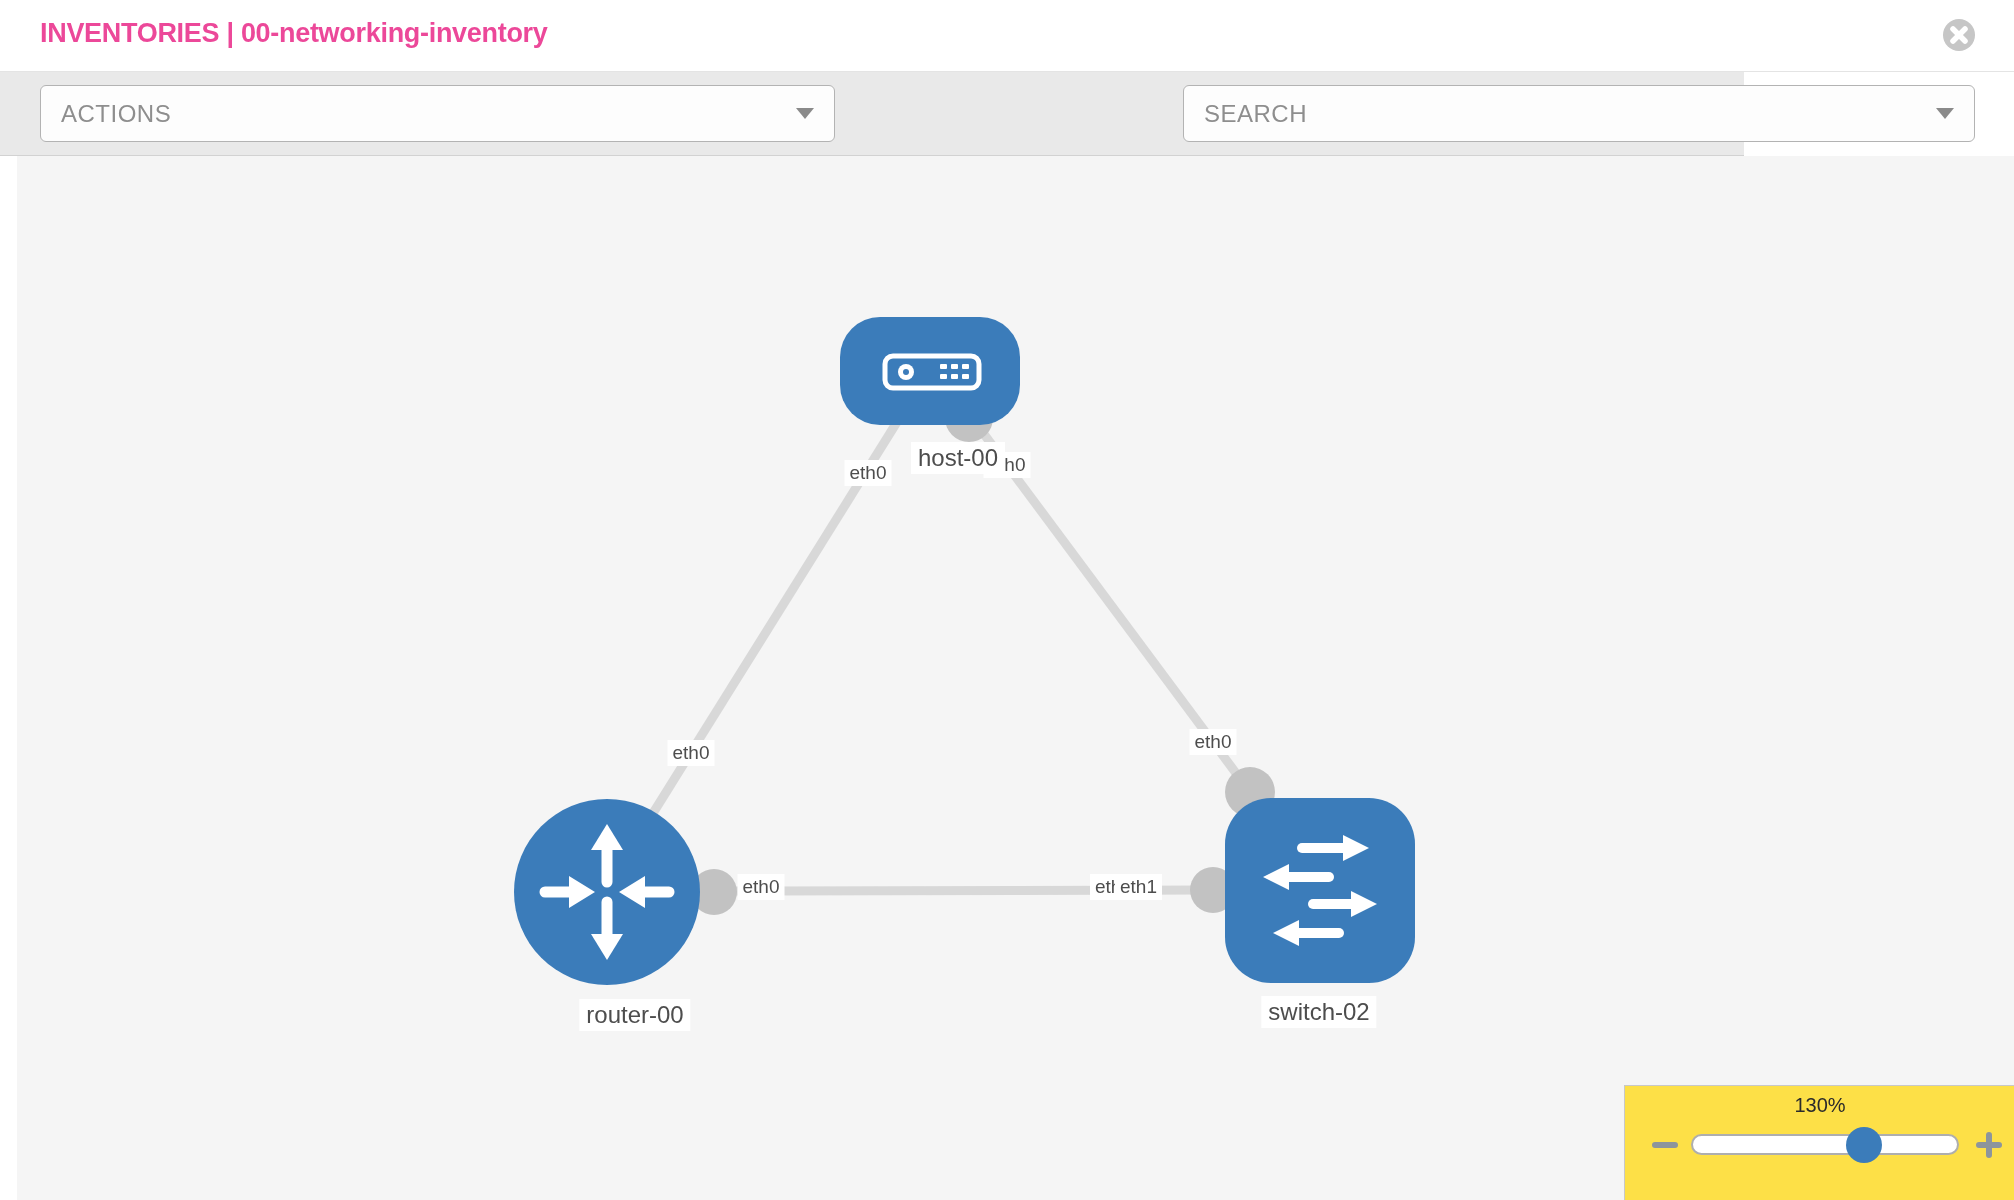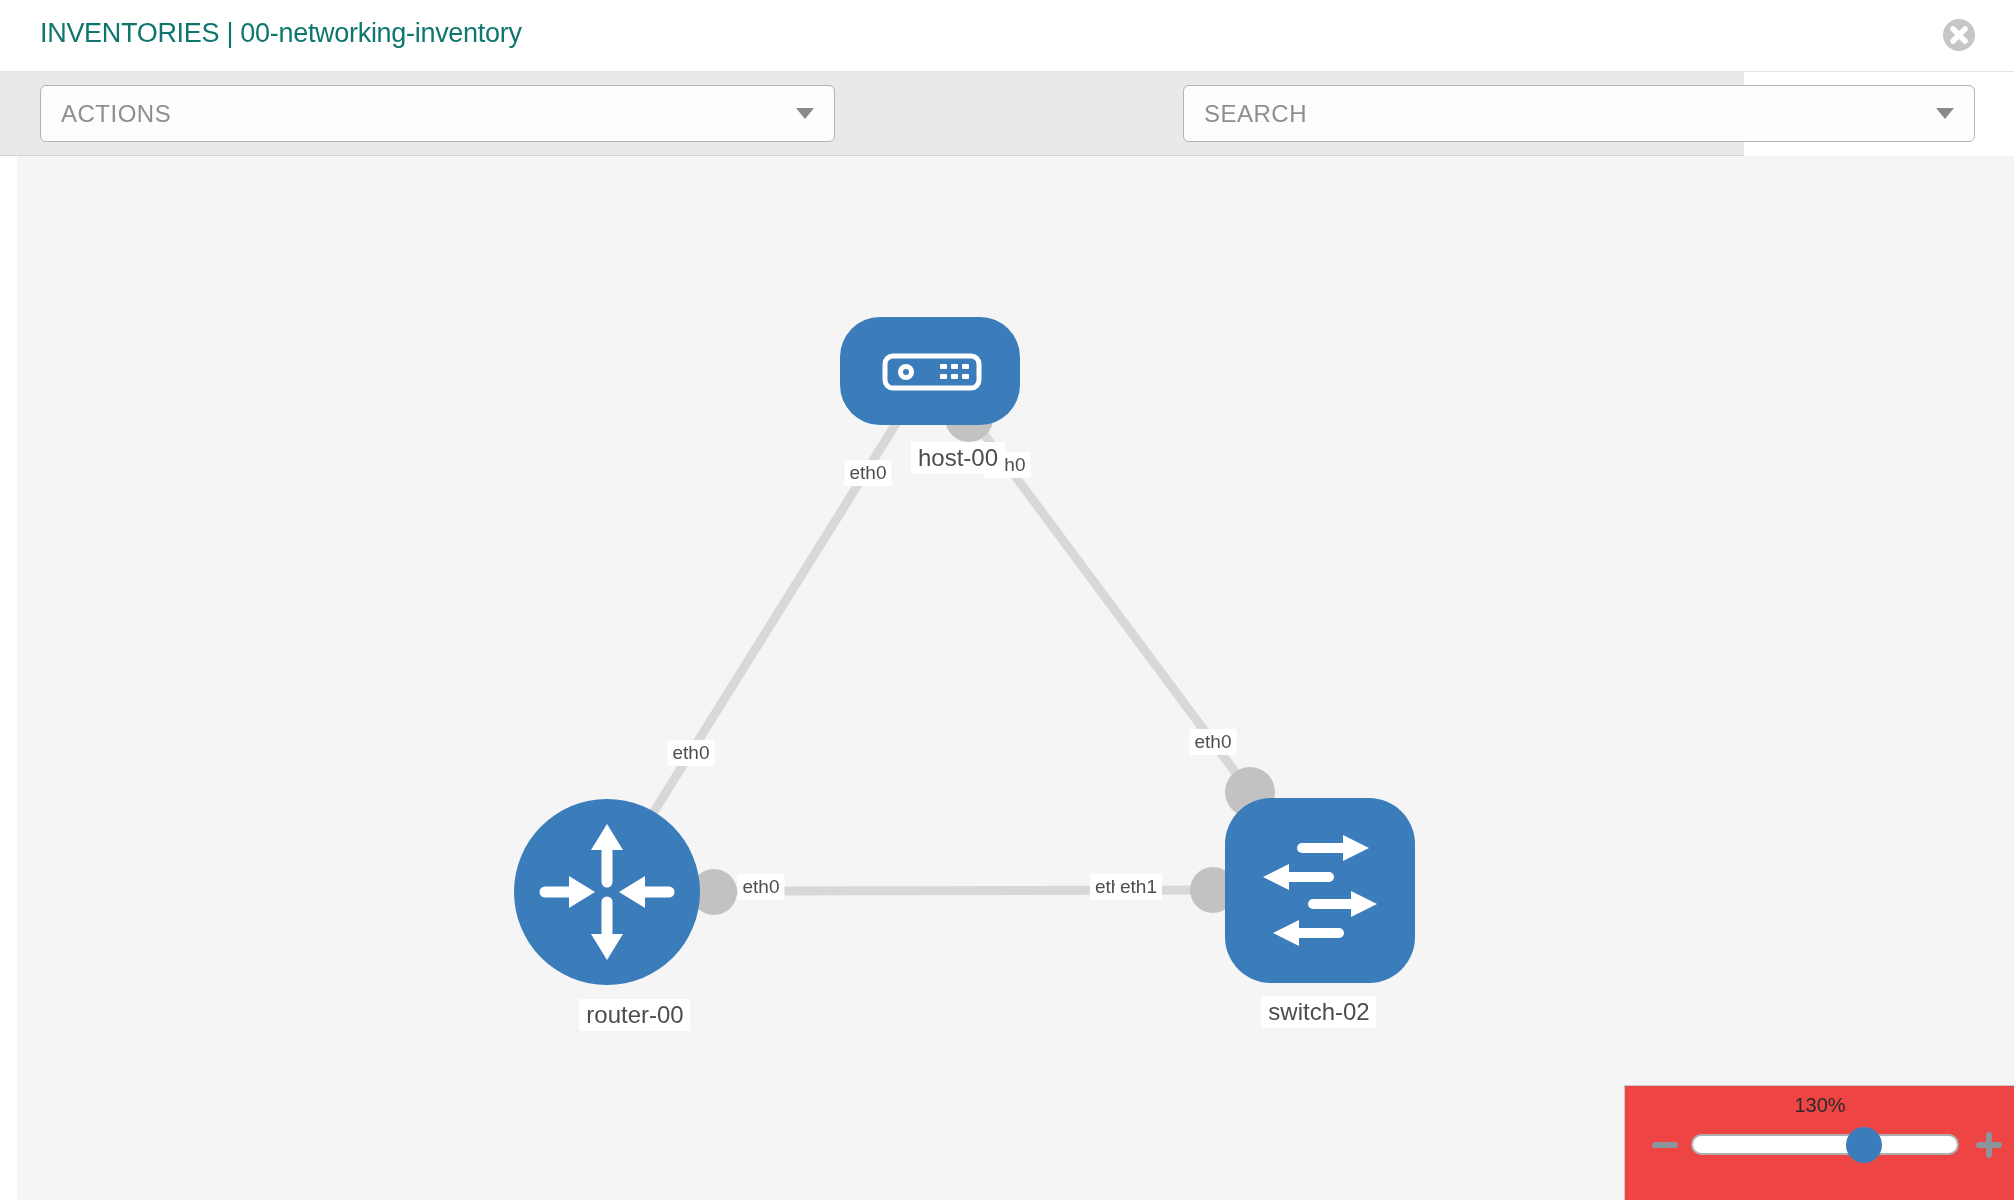--- a/index.html
+++ b/index.html
@@ -1,21 +1,21 @@
 <!DOCTYPE html>
 <html><head>
 <meta charset="utf-8">
 <style>
   * { margin:0; padding:0; box-sizing:border-box; }
   body { font-family:"Liberation Sans", sans-serif; background:#ffffff; }
   #app { position:relative; width:2014px; height:1200px; overflow:hidden; background:#ffffff; }
 
   
   .header { position:absolute; left:0; top:0; width:2014px; height:72px; background:#ffffff; border-bottom:1px solid #e4e4e4; }
-  .header-title { position:absolute; left:40px; top:18px; font-size:27px; font-weight:400; color:#0f766e; letter-spacing:-0.3px; }
+  .header-title { position:absolute; left:40px; top:18px; font-size:27px; font-weight:700; color:#ec4899; letter-spacing:-0.3px; }
   .close-btn { position:absolute; left:1942px; top:18px; width:34px; height:34px; cursor:pointer; }
 
   
   .toolbar { position:absolute; left:0; top:72px; width:1744px; height:84px; background:#e9e9e9; border-bottom:1px solid #d2d2d2; }
   .select-box { position:absolute; top:13px; height:57px; background:#fdfdfd; border:1px solid #b3b3b3; border-radius:6px; display:flex; align-items:center; padding:0 20px; cursor:pointer; }
   .select-box .sel-text { font-size:24px; color:#8e8e8e; letter-spacing:0.5px; flex:1; }
   .caret { width:0; height:0; border-left:9px solid transparent; border-right:9px solid transparent; border-top:11px solid #8a8a8a; }
   .actions-box { left:40px; width:795px; }
   .search-box { left:1183px; width:792px;gap:20px; }
   .tool-icon { position:absolute; top:96px; width:36px; height:36px; cursor:pointer; }
@@ -24,21 +24,21 @@
   .canvas { position:absolute; left:17px; top:156px; width:2014px; height:1044px; background:#f5f5f5; }
   .canvas svg { position:absolute; left:0; top:0; }
 
   .node-label, .if-label { position:absolute; background:#ffffff; color:#4d4d4d; white-space:nowrap; z-index:2; }
   .node-label { font-size:24px; padding:2px 7px; transform:translateX(-50%); }
   .if-label { font-size:19px; padding:2px 5px; }
   .if-centered { transform:translateX(-50%); }
   .if-clipped { width:30px; overflow:hidden; padding-right:0; }
 
   
-  .zoom-panel { position:absolute; left:1624px; top:1085px; width:390px; height:115px; background:#ef4444; border:1px solid #c8c8c8; border-right:none; border-bottom:none; z-index:5; }
+  .zoom-panel { position:absolute; left:1624px; top:1085px; width:390px; height:115px; background:#fde047; border:1px solid #c8c8c8; border-right:none; border-bottom:none; z-index:5; }
   .zoom-level { position:absolute; left:0; top:8px; width:390px; text-align:center; font-size:20px; color:#2b2b2b; }
   .zoom-minus, .zoom-plus { position:absolute; top:44px; width:30px; height:30px; cursor:pointer; }
   .zoom-minus { left:25px; }
   .zoom-plus { left:349px; }
   .zoom-track { position:absolute; left:66px; top:48px; width:268px; height:21px; background:#ffffff; border:2px solid #aeaeae; border-radius:11px; cursor:pointer; }
   .zoom-handle { position:absolute; left:221px; top:41px; width:36px; height:36px; border-radius:50%; background:#3b7cba; cursor:grab; }
 </style>
 </head>
 <body>
 

